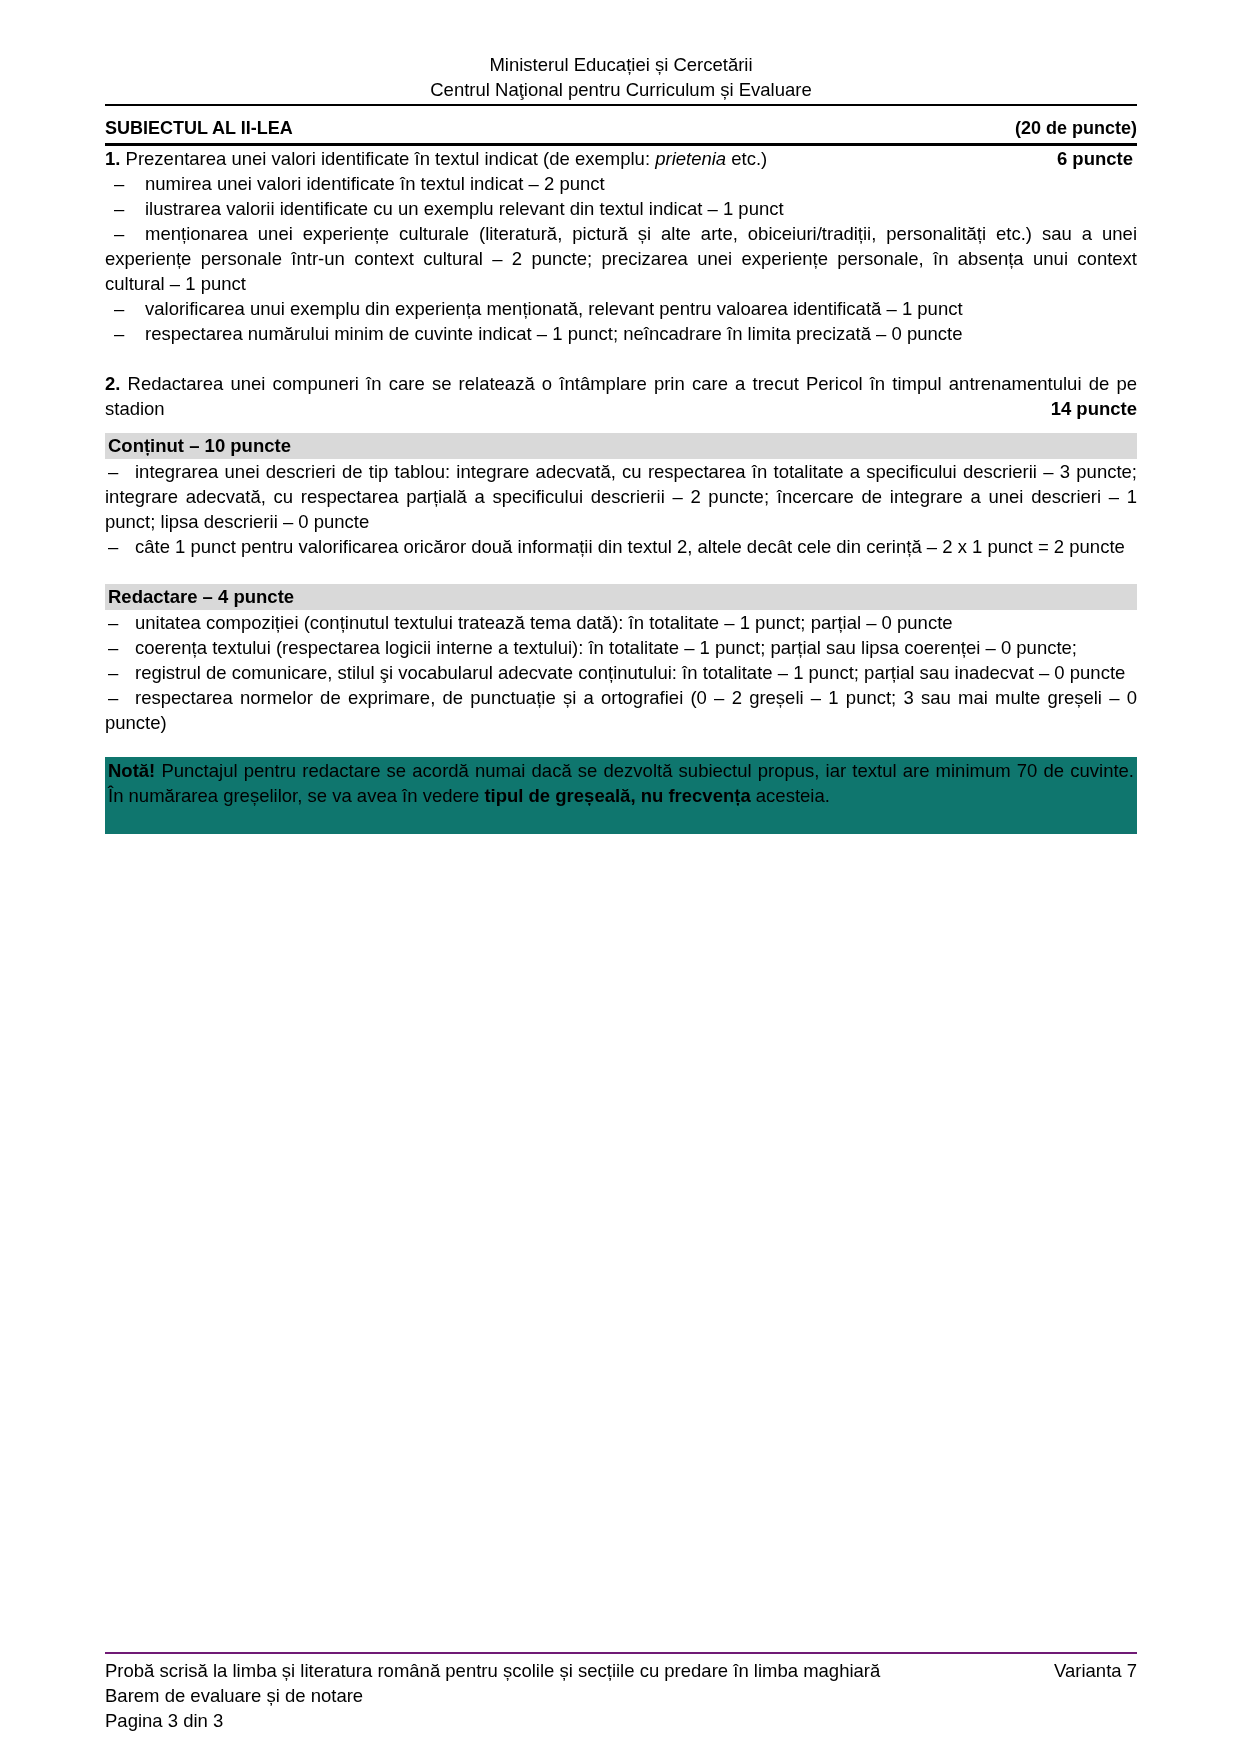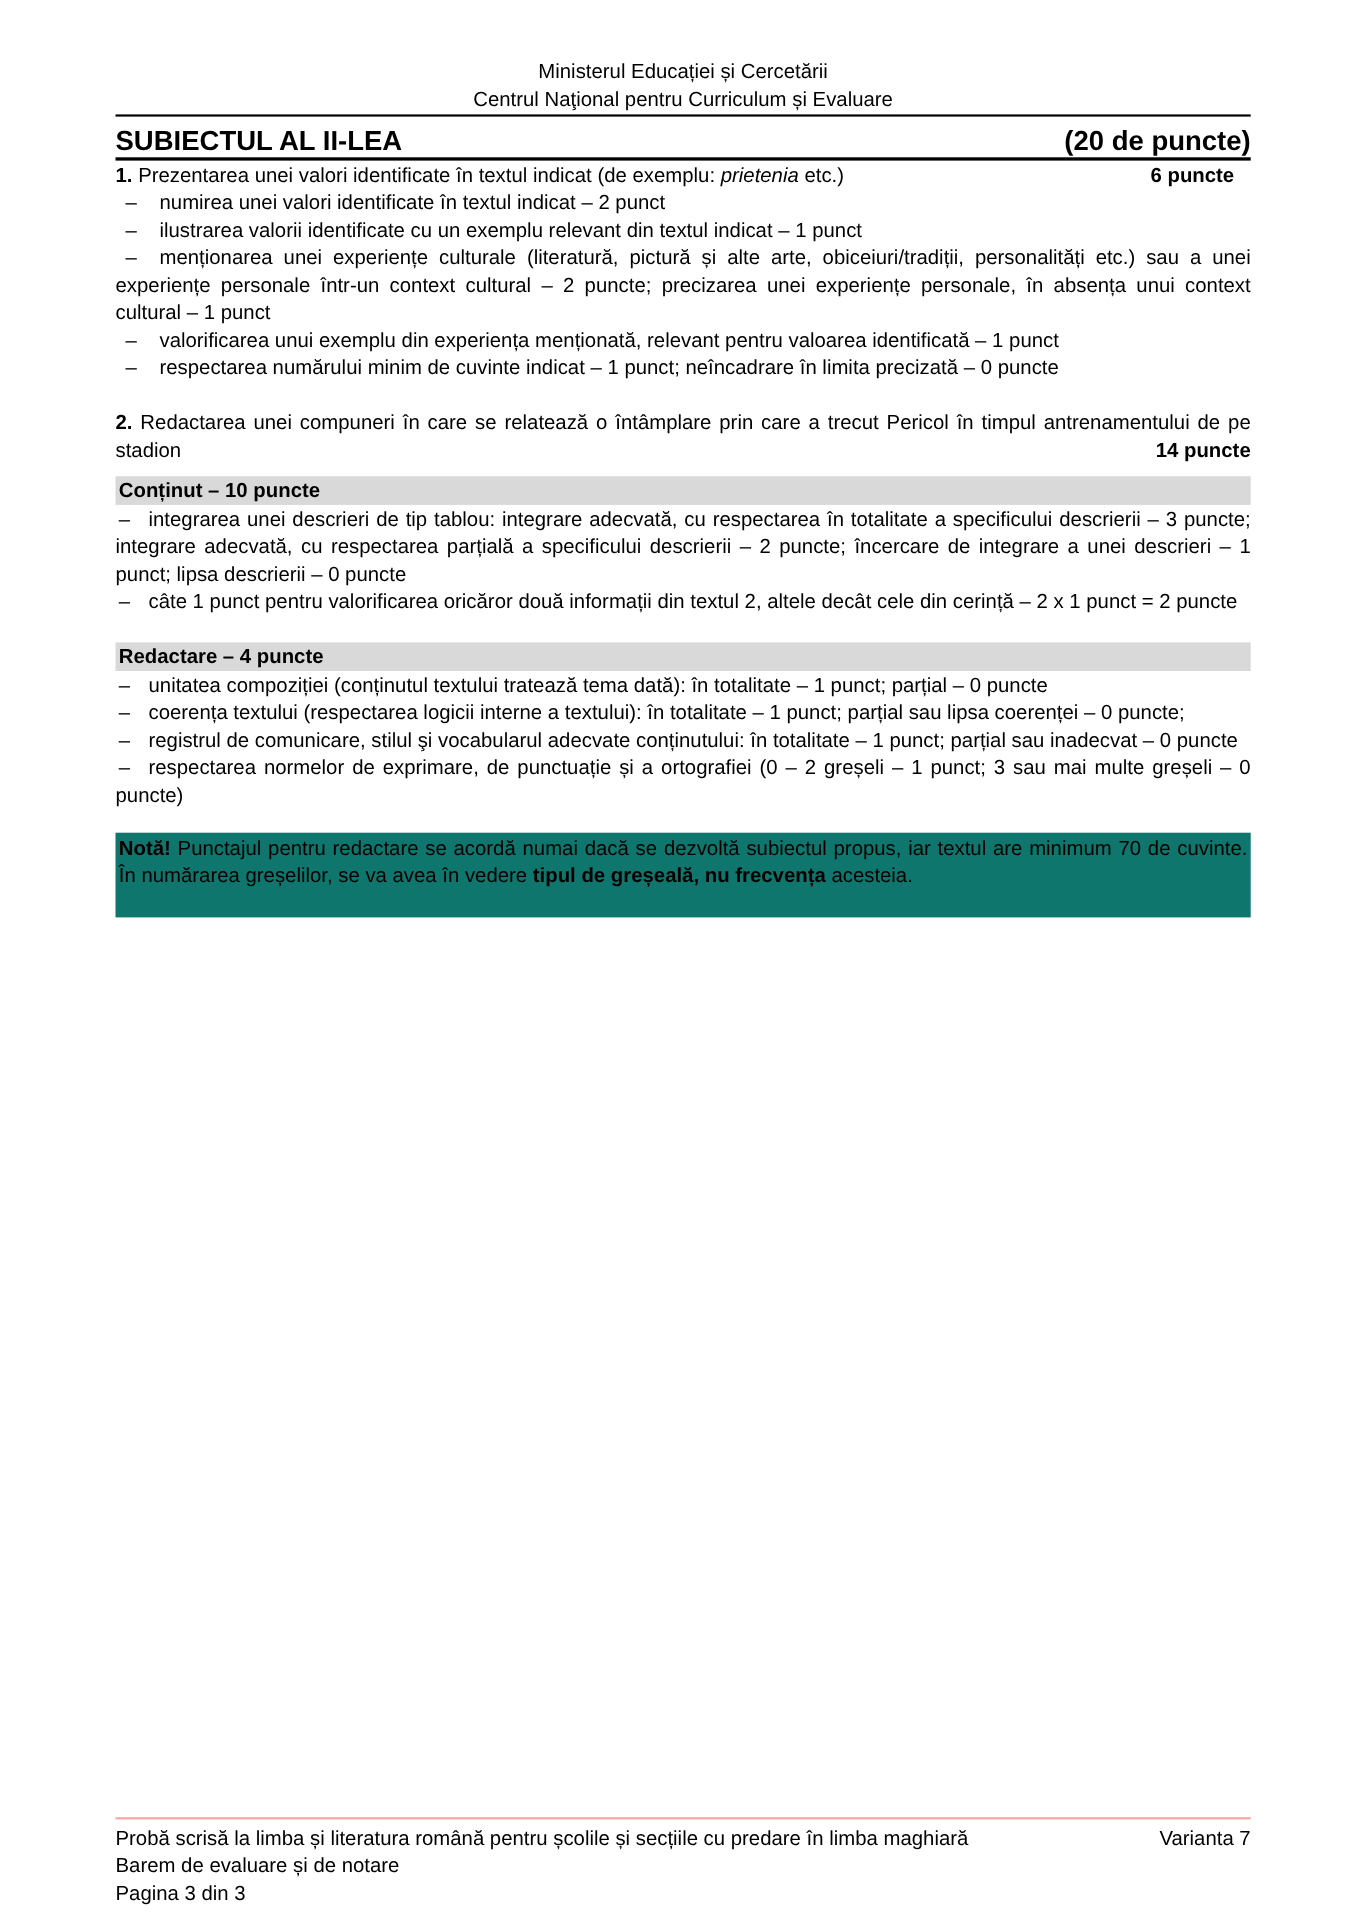--- a/index.html
+++ b/index.html
@@ -11,27 +11,27 @@
     font-size:18.5px;line-height:25px;
     box-sizing:border-box;
     padding:52px 104px 0 105px;
     overflow:hidden;
   }
   p{margin:0;}
   .doc-header{text-align:center;}
   .header-rule{border-bottom:2px solid #000;margin-top:2px;}
   .subject-row{
     display:flex;justify-content:space-between;align-items:flex-end;
-    font-weight:bold;font-size:25px;
+    font-weight:bold;font-size:18px;
     border-bottom:3px solid #000;
     margin-top:9px;padding-bottom:2px;line-height:26px;
   }
   .lead{position:relative;}
   .pts{font-weight:bold;white-space:nowrap;}
-  .pts-t{position:absolute;top:0;right:15px;margin-left:44px;}
+  .pts-t{position:absolute;top:0;right:4px;margin-left:44px;}
   .pts-b{position:absolute;bottom:0;right:0;margin-top:20px;}
   .just{text-align:justify;}
   .bullets p{text-align:justify;}
   .dash{display:inline-block;box-sizing:border-box;}
   .b1 .dash{width:40px;padding-left:9px;}
   .b0 .dash{width:30px;padding-left:3px;}
   .spacer25{height:25px;}
   .section-heading{
     background:#d9d9d9;
     font-weight:bold;
@@ -39,21 +39,21 @@
     height:26px;line-height:26px;
   }
   .mt12{margin-top:12px;}
   .note-block{
     background:#0f766e;
     margin-top:22px;
     padding:1px 3px 26px 3px;
   }
   .footer{
     position:absolute;left:105px;right:104px;top:1652px;
-    border-top:2px solid #fca5a5;
+    border-top:2px solid #701a75;
     padding-top:4px;
   }
   .footer-row{display:flex;justify-content:space-between;}
   .footer-page{}
 </style>
 </head>
 <body>
 
 <div class="page">
 

